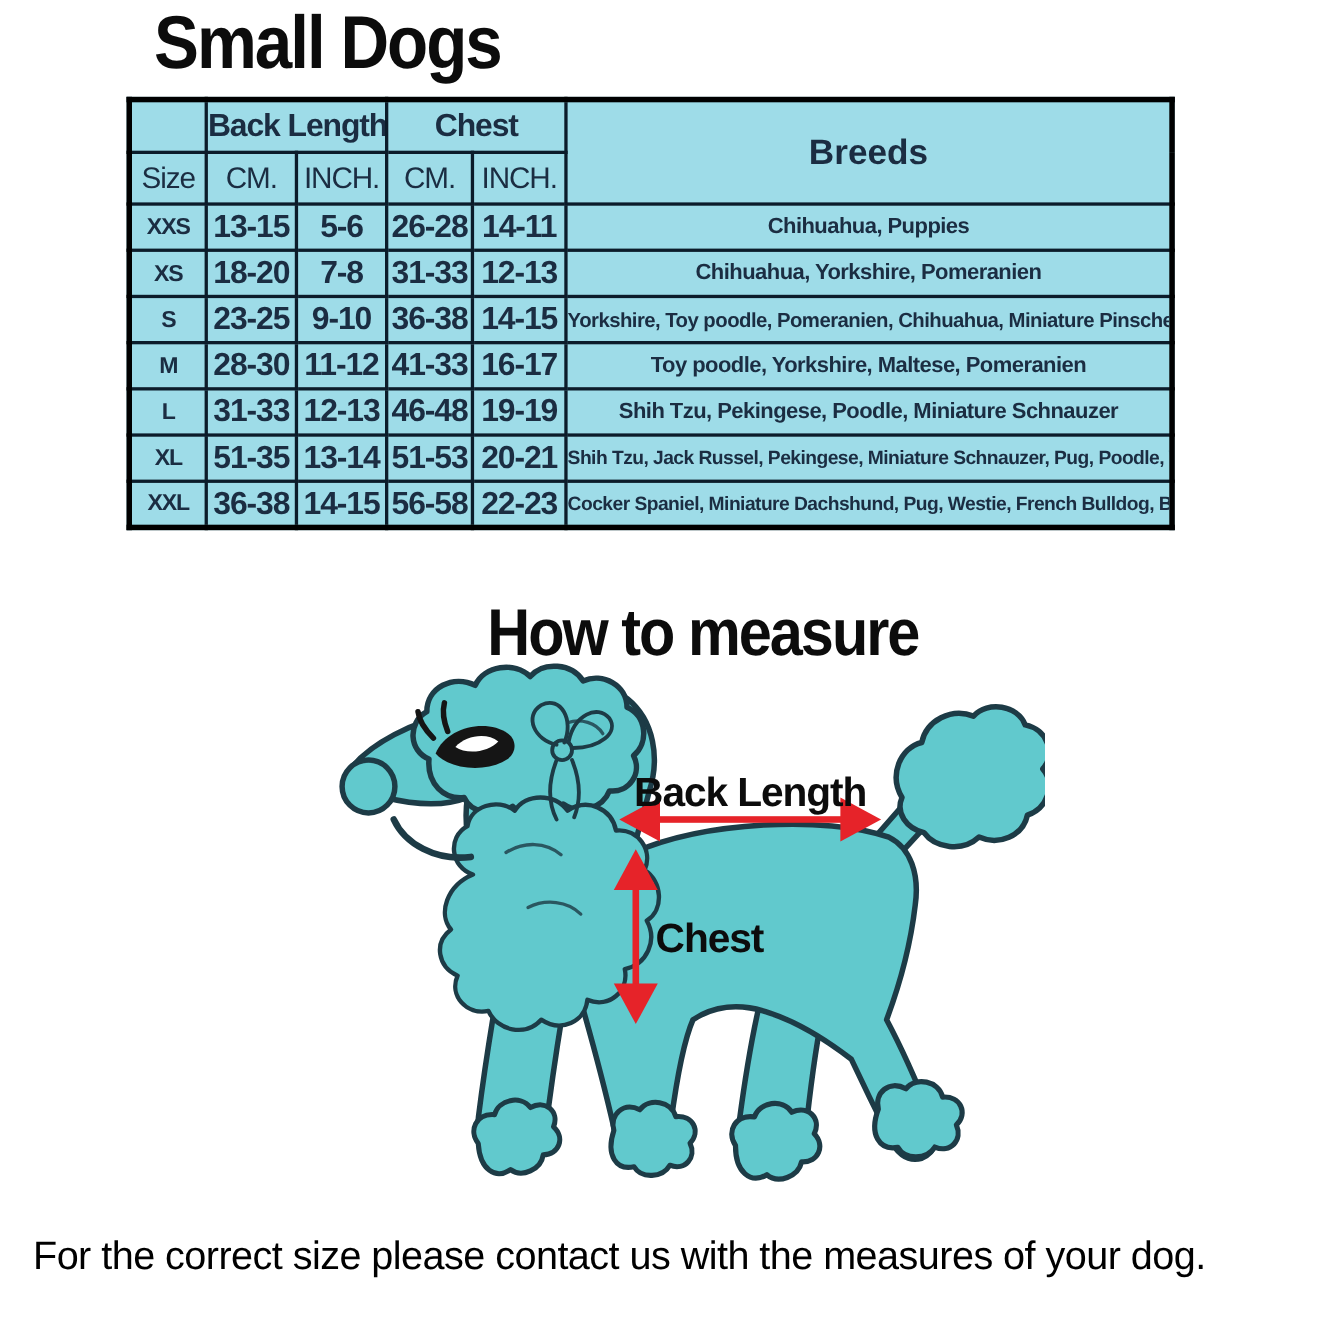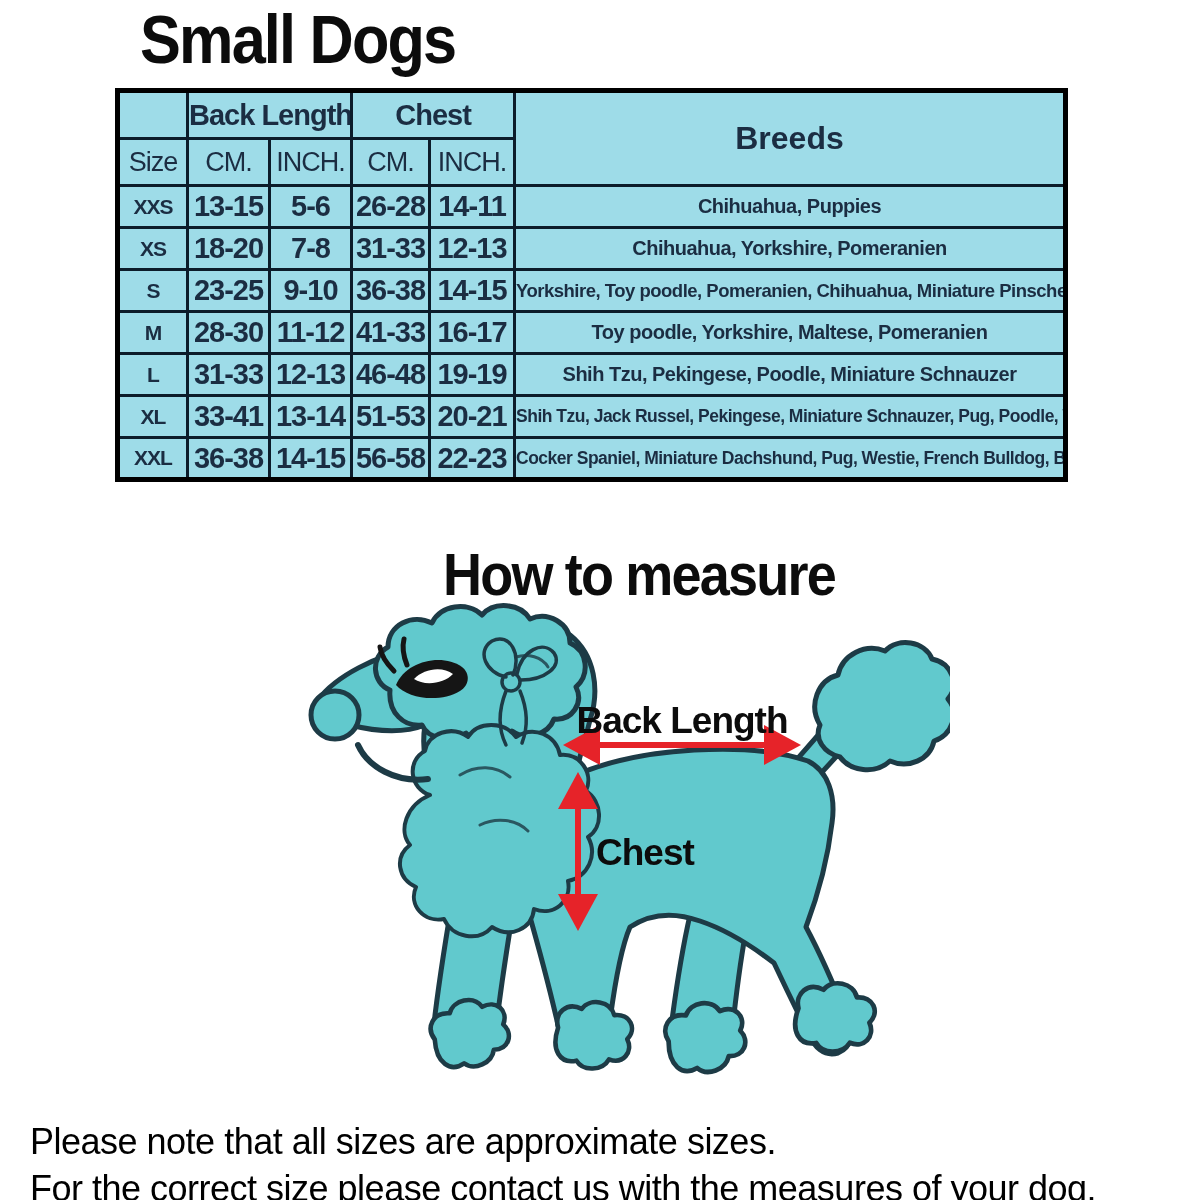--- a/index.html
+++ b/index.html
@@ -123,21 +123,21 @@
     <tr class="datarow">
       <td class="sz">L</td>
       <td class="num">31-33</td>
       <td class="num">12-13</td>
       <td class="num">46-48</td>
       <td class="num">19-19</td>
       <td class="breeds">Shih Tzu, Pekingese, Poodle, Miniature Schnauzer</td>
     </tr>
     <tr class="datarow row-xl">
       <td class="sz">XL</td>
-      <td class="num">33-41</td>
+      <td class="num">51-35</td>
       <td class="num">13-14</td>
       <td class="num">51-53</td>
       <td class="num">20-21</td>
       <td class="breeds">Shih Tzu, Jack Russel, Pekingese, Miniature Schnauzer, Pug, Poodle, Westie</td>
     </tr>
     <tr class="datarow row-xxl">
       <td class="sz">XXL</td>
       <td class="num">36-38</td>
       <td class="num">14-15</td>
       <td class="num">56-58</td>
@@ -230,17 +230,16 @@
 
     <g>
       <rect x="295" y="198" width="6" height="115" fill="#e62329"></rect>
       <path d="M 298,177 L 278,214 L 318,214 Z" fill="#e62329"></path>
       <path d="M 298,336 L 278,299 L 318,299 Z" fill="#e62329"></path>
       <text class="arrow-label" x="316" y="270" font-size="37" text-anchor="start">Chest</text>
     </g>
   </svg>
 
   <div class="notes">
-    <div>Please note that all sizes are approximate sizes.</div>
     <div>For the correct size please contact us with the measures of your dog.</div>
   </div>
 
 </div>
 
 </body></html>

